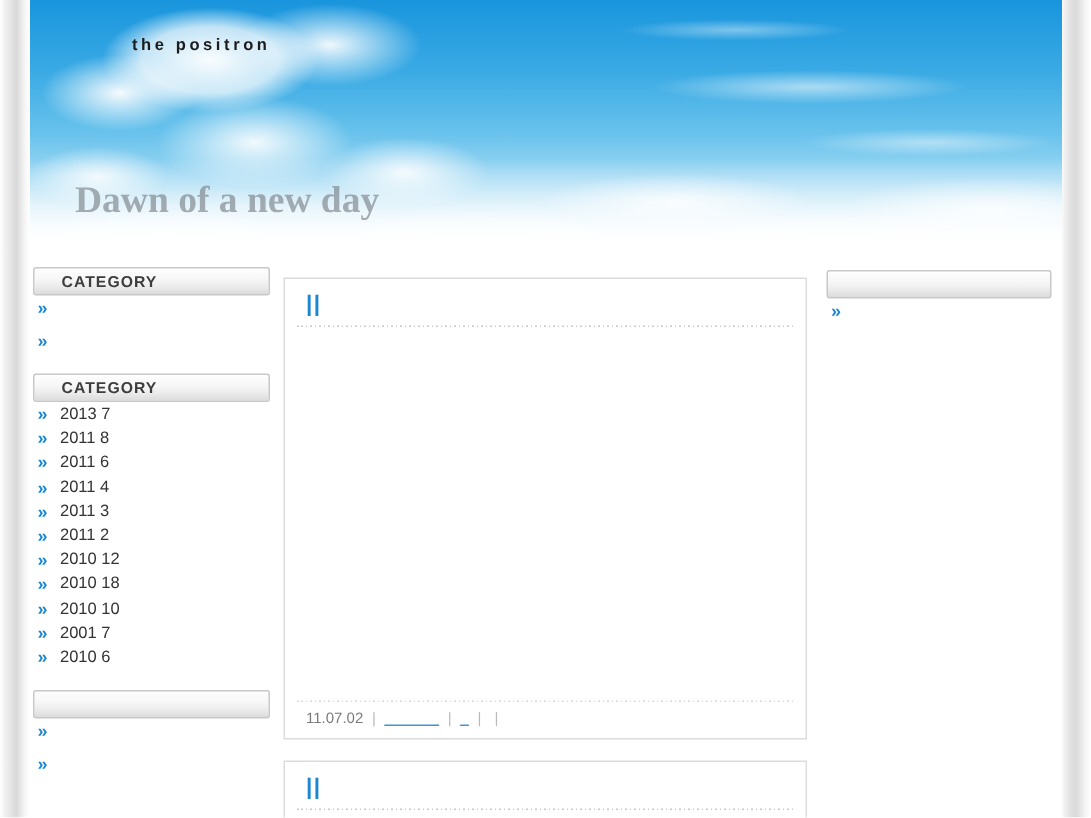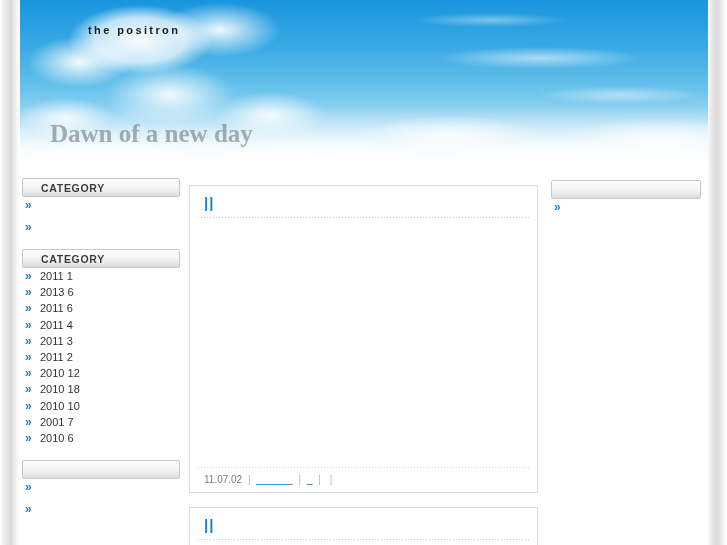--- a/index.html
+++ b/index.html
@@ -243,25 +243,25 @@
         <span></span>
       </li>
     </ul>
 
     <div class="widget-head">
       <span class="wh-label">CATEGORY</span>
     </div>
     <ul class="widget-list archives">
       <li>
         <span class="arrow">»</span>
-        <span>2011 1</span>
-      </li>
-      <li>
-        <span class="arrow">»</span>
-        <span>2013 6</span>
+        <span>2013 7</span>
+      </li>
+      <li>
+        <span class="arrow">»</span>
+        <span>2011 8</span>
       </li>
       <li>
         <span class="arrow">»</span>
         <span>2011 6</span>
       </li>
       <li>
         <span class="arrow">»</span>
         <span>2011 4</span>
       </li>
       <li>

